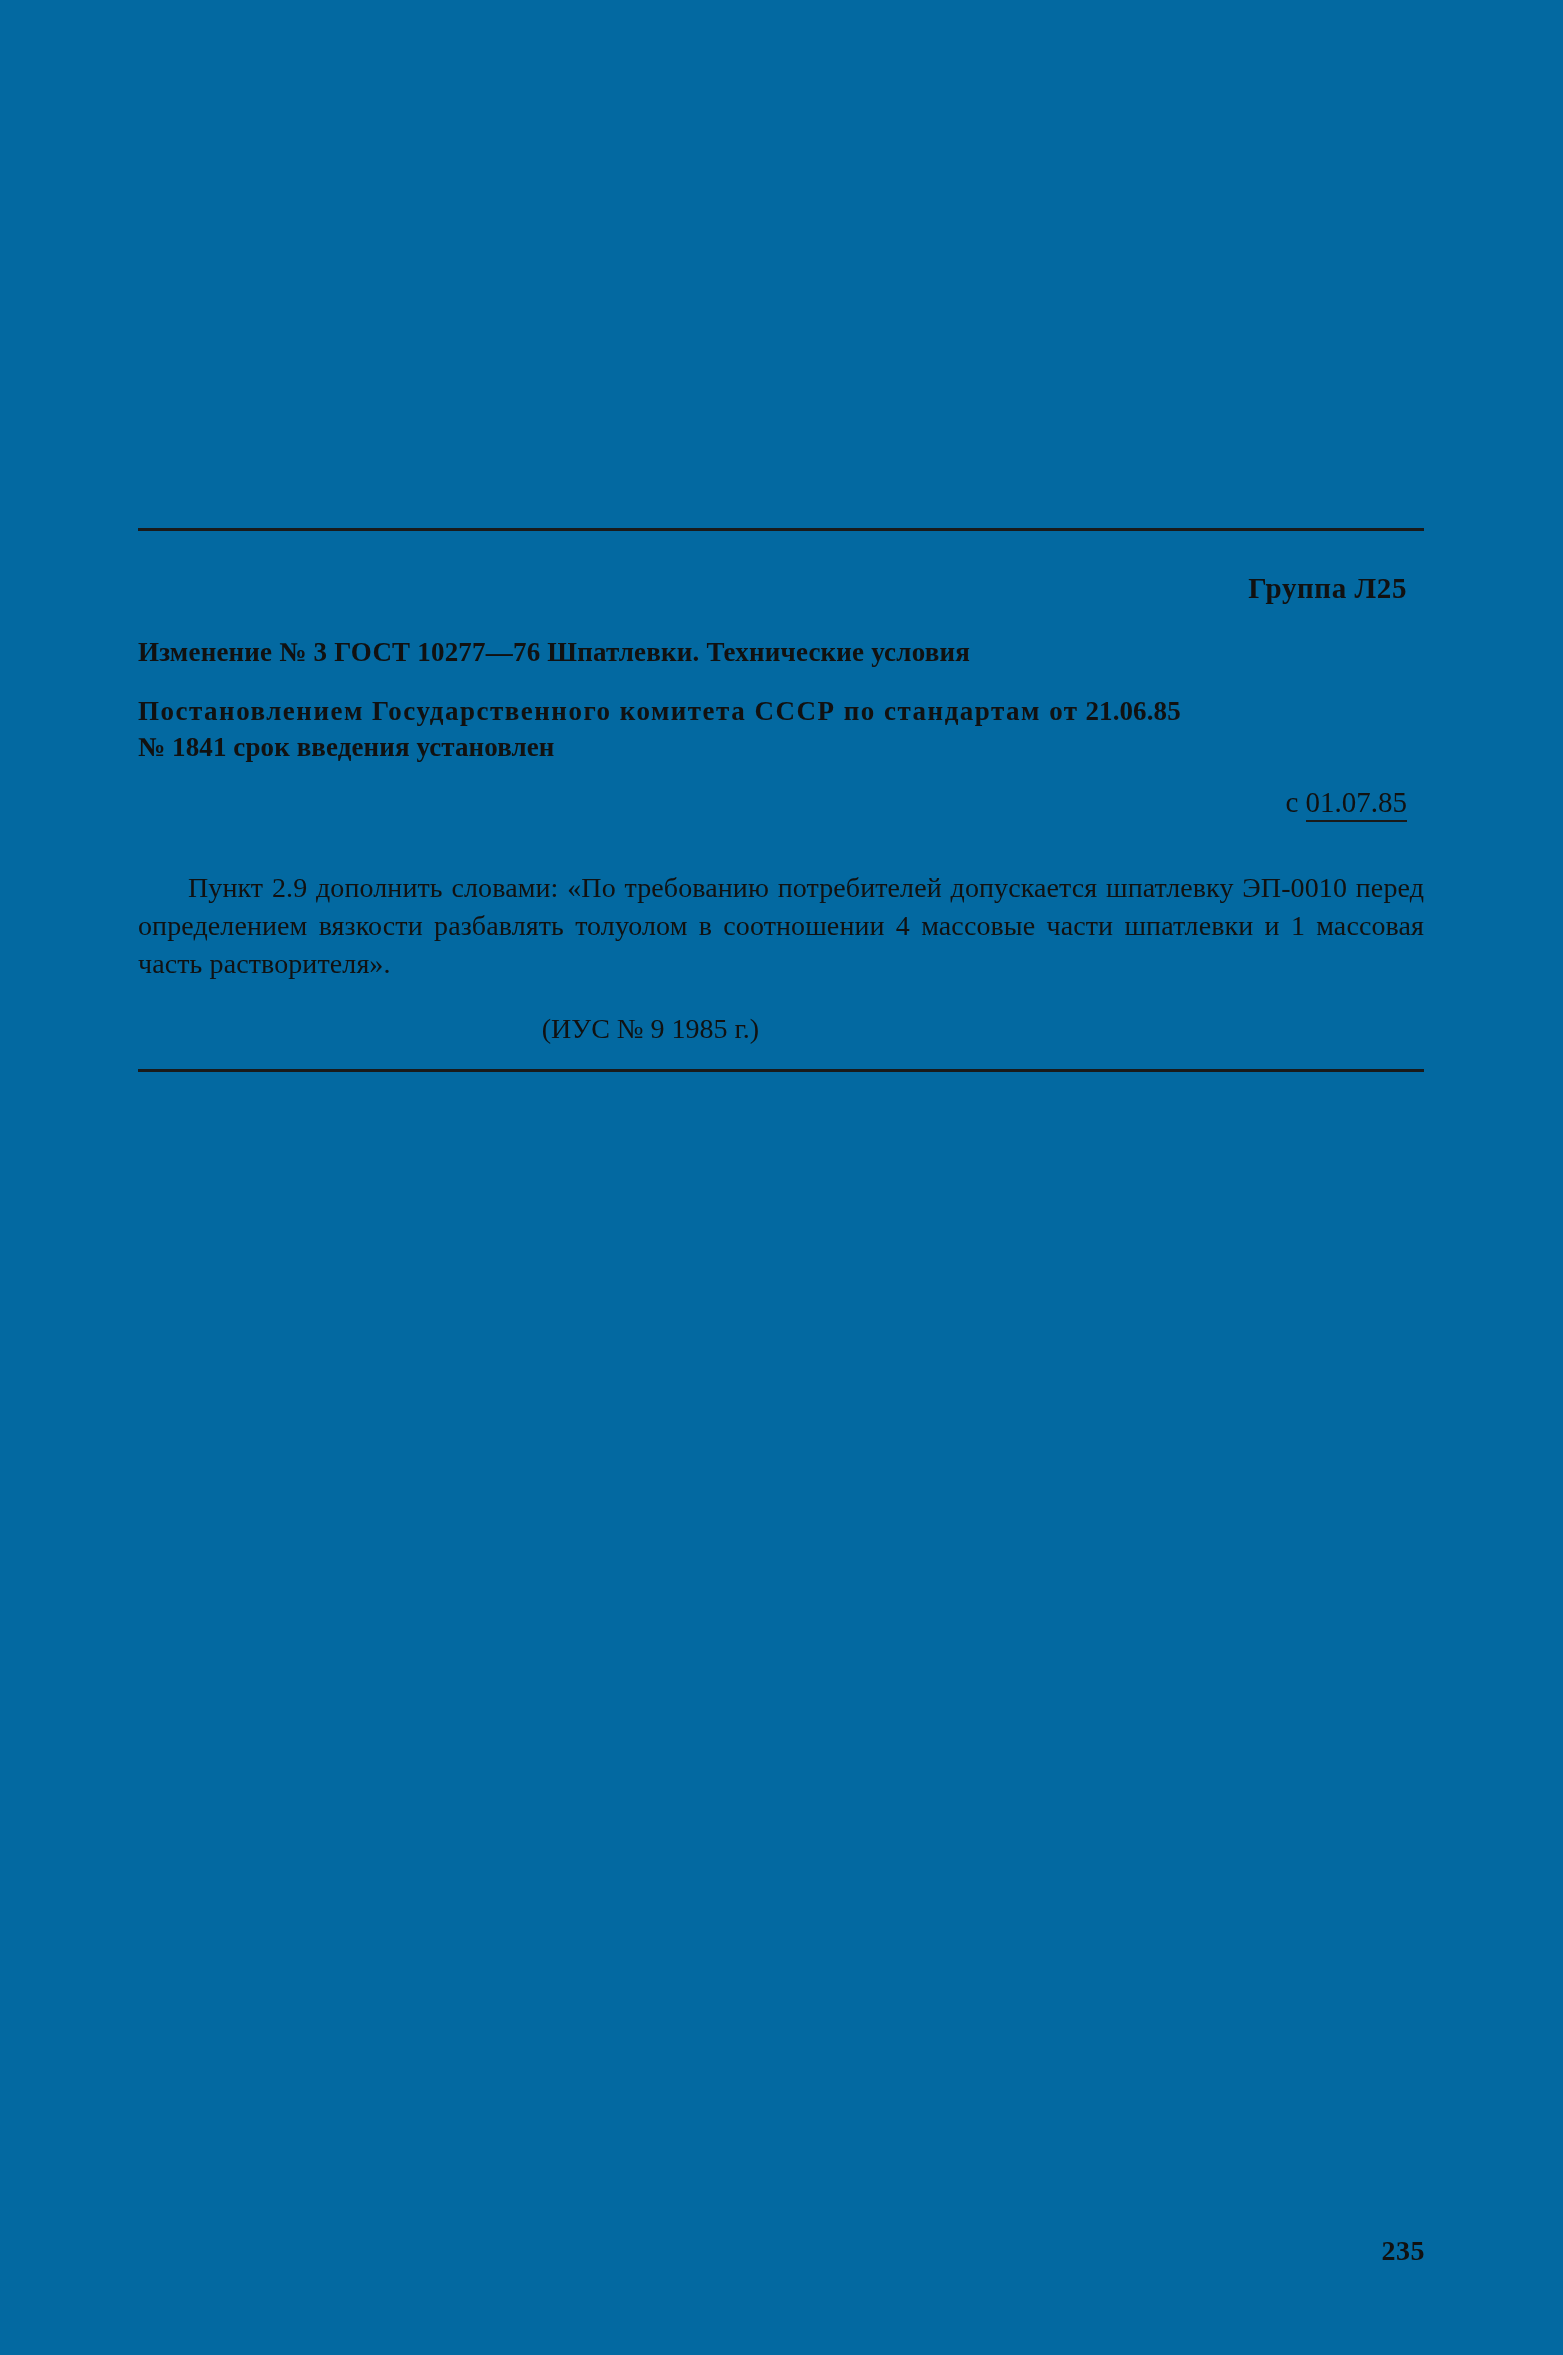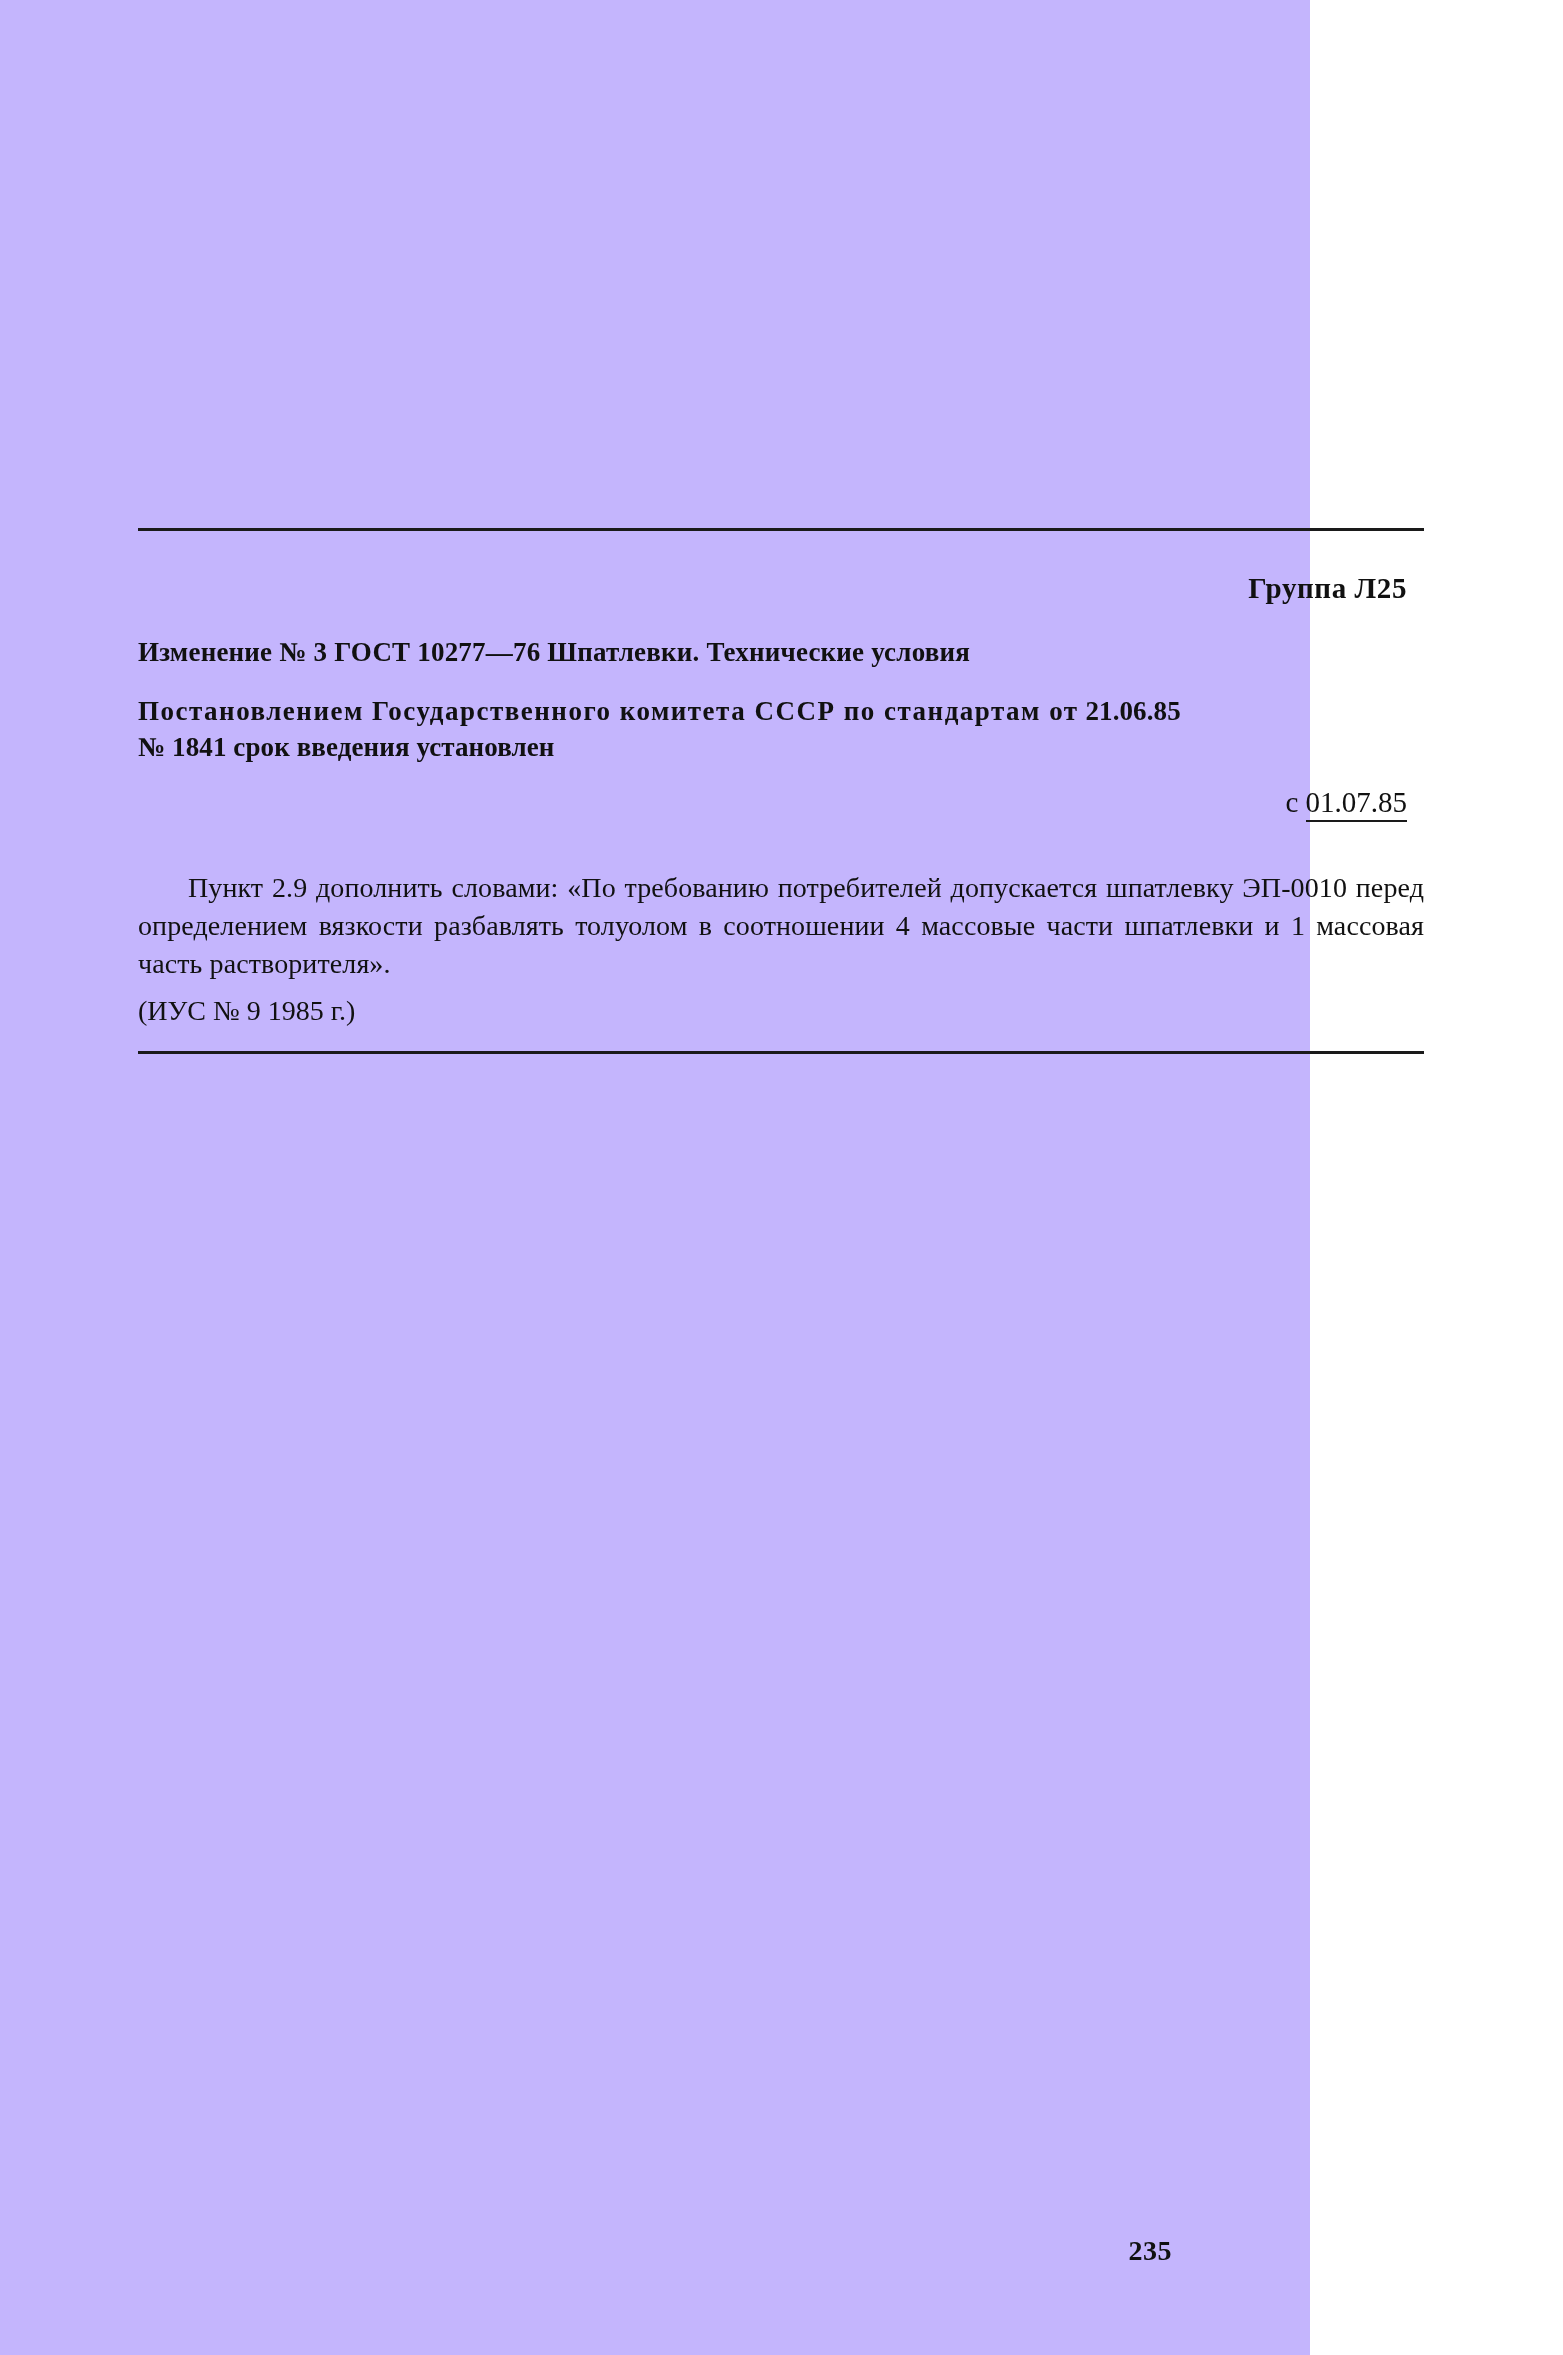--- a/index.html
+++ b/index.html
@@ -13,23 +13,23 @@
     position: relative;
     font-family: "Liberation Serif", serif;
     color: #111111;
     overflow: hidden;
   }
 
   .page {
     position: absolute;
     left: 0;
     top: 0;
-    width: 1310px;
+    width: 1563px;
     height: 2356px;
-    background: #c4b5fd;
+    background: #0369a1;
   }
 
   .content {
     position: absolute;
     left: 138px;
     top: 528px;
     width: 1286px;
   }
 
   .rule {
@@ -87,22 +87,23 @@
   .body-par {
     font-size: 28px;
     line-height: 1.36;
     margin-top: 50px;
     text-align: justify;
     text-indent: 50px;
     letter-spacing: 0.1px;
   }
 
   .ius {
+    text-align: center;
     font-size: 28px;
-    margin-top: 12px;
+    margin-top: 30px;
     padding-right: 261px;
   }
 
   .page-number {
     position: absolute;
     right: 138px;
     bottom: 89px;
     font-size: 28px;
     font-weight: bold;
     letter-spacing: 0.5px;

